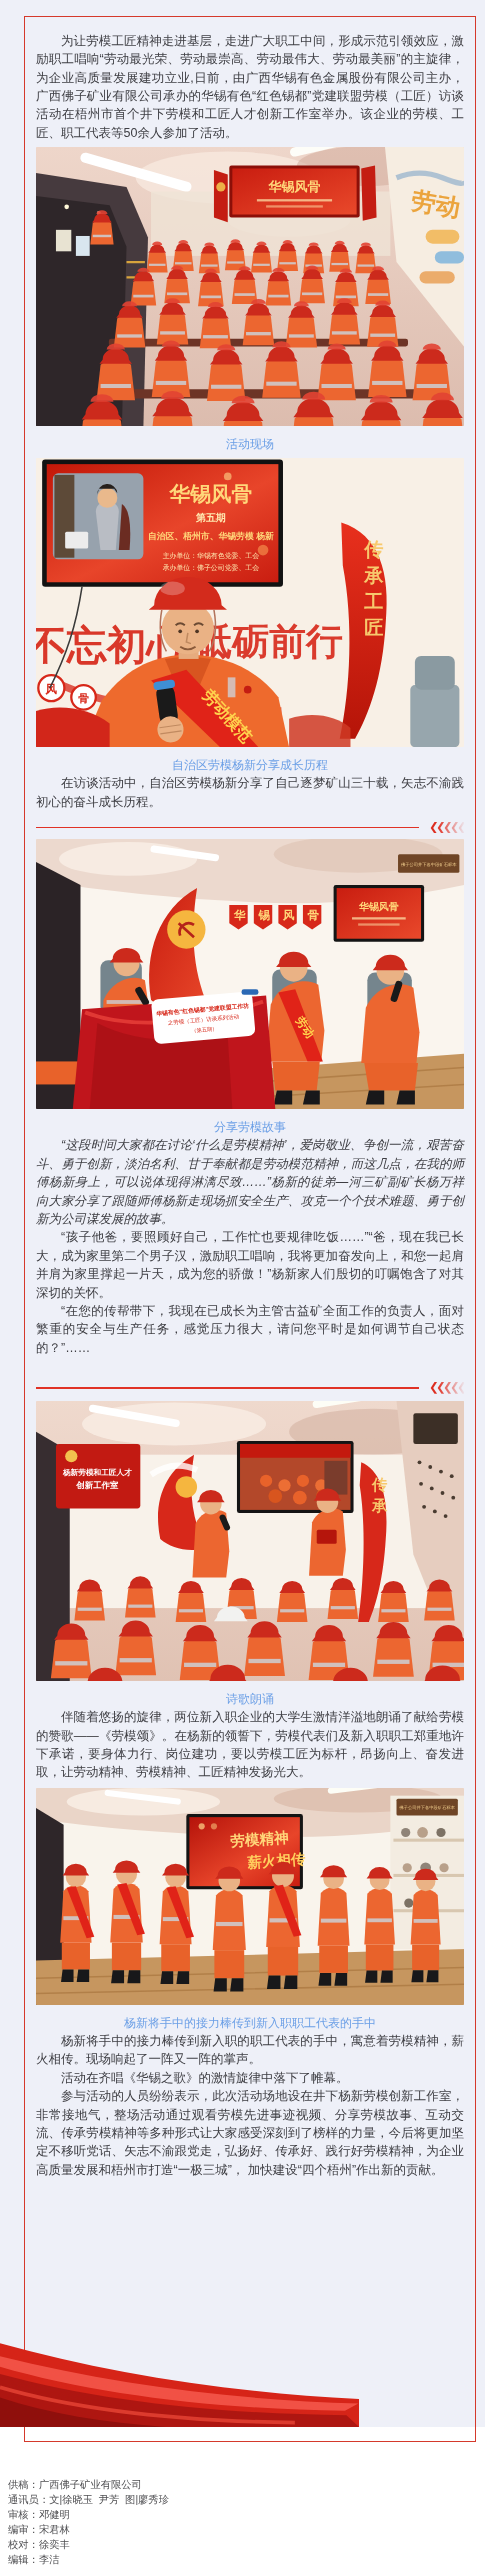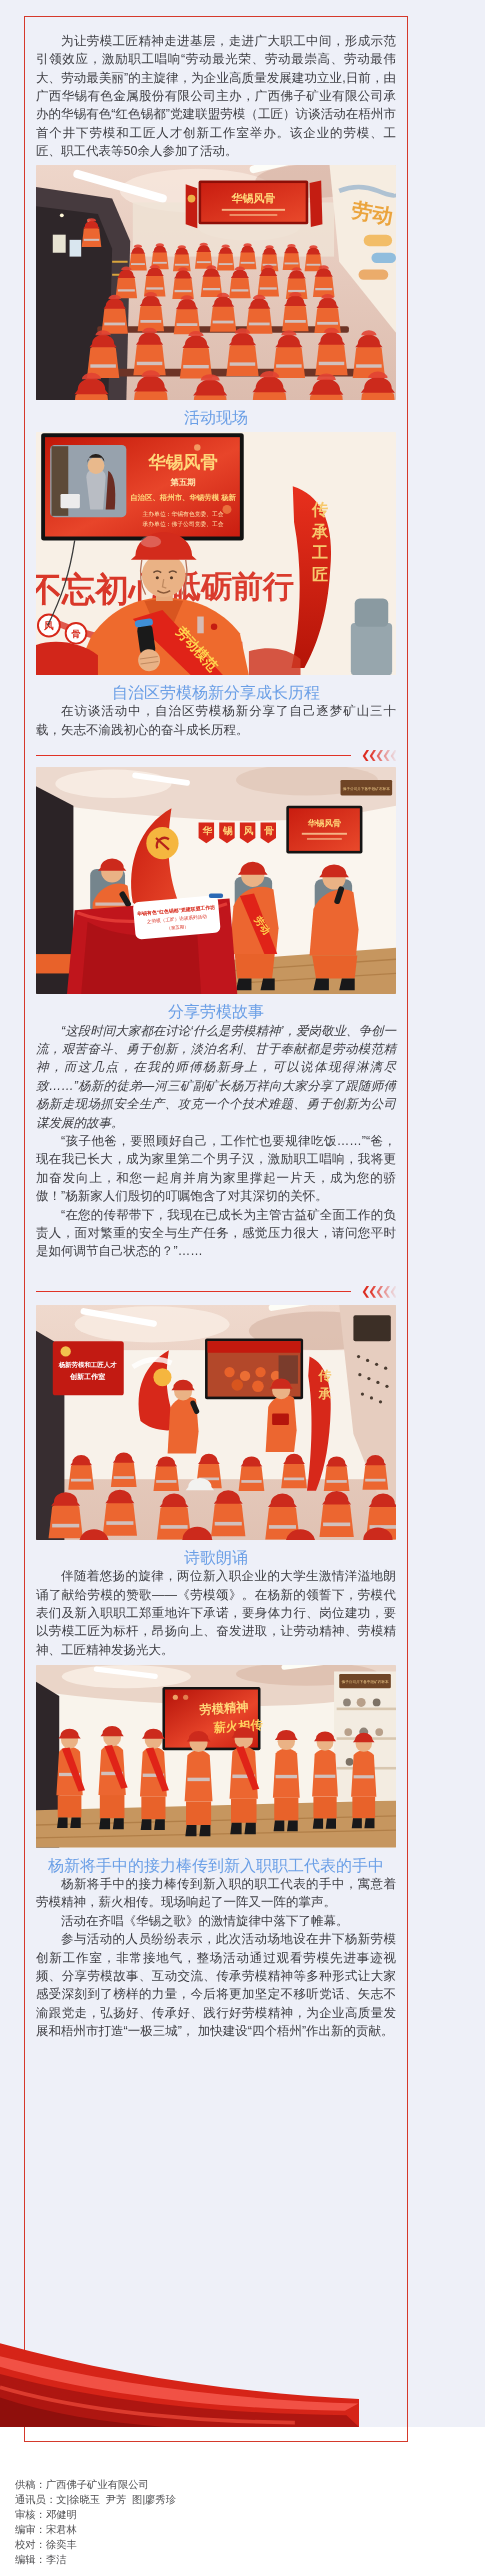--- a/index.html
+++ b/index.html
@@ -3,21 +3,21 @@
 <meta charset="utf-8">
 <style>
   html,body{margin:0;padding:0;}
   body{
     width:485px;height:2576px;position:relative;background:#ffffff;
     font-family:"Liberation Sans","DejaVu Sans",sans-serif;
     overflow:hidden;
   }
   .bg-lavender{position:absolute;left:0;top:0;width:485px;height:2427px;background:#eef0f8;}
   .frame{
-    position:absolute;left:24px;top:16px;width:384px;height:2426px;
+    position:absolute;left:24px;top:16px;width:452px;height:2426px;
     border:1.5px solid #d5392b;box-sizing:border-box;
   }
   .content{padding:14.7px 11px 0 11px;}
   .content p{
     margin:0;font-size:12.5px;line-height:18.4px;color:#3d3d42;
     text-align:justify;text-indent:2em;letter-spacing:0;
   }
   .p1{margin-top:0;}
   .p2{margin-top:10.3px;}
   .p3{margin-top:19px;}
@@ -29,35 +29,35 @@
   .p9{margin-top:10.3px;}
   .p10{margin-top:0;}
   .p11{margin-top:0;}
   figure{margin:0;}
   .f1,.f2{margin-top:4.4px;}
   .f3{margin-top:5.9px;}
   .f4{margin-top:7px;}
   .f5{margin-top:5.9px;}
   figure svg{display:block;width:100%;height:auto;border-radius:0.7px;}
   figcaption{
-    margin-top:8.8px;text-align:center;font-size:16px;line-height:18.4px;color:#6b9fe6;
+    margin-top:8.8px;text-align:center;font-size:12px;line-height:18.4px;color:#6b9fe6;
   }
   .divider{display:flex;align-items:center;height:11.8px;}
   .d1{margin-top:10.3px;}
   .d2{margin-top:25px;}
   .divider .line{flex:1;height:1.5px;background:#e03226;margin-right:10.3px;}
   .divider .arrows{
     font-size:11.8px;font-weight:bold;letter-spacing:-2.9px;line-height:11.8px;
     background:linear-gradient(90deg,#d8281c 0%,#e03226 25%,rgba(224,50,38,0.06) 100%);
     -webkit-background-clip:text;background-clip:text;color:transparent;
   }
   .ribbon{position:absolute;left:0;top:2324px;width:359px;height:103px;}
   .ribbon svg{display:block;width:100%;height:100%;}
   .footer{
-    position:absolute;left:15px;top:2477px;font-size:10.3px;line-height:15px;color:#4f4f52;
+    position:absolute;left:8px;top:2477px;font-size:10.3px;line-height:15px;color:#4f4f52;
   }
   .footer div{white-space:pre;}
 </style>
 </head>
 <body>
 
 <div class="bg-lavender"></div>
 
 <div class="frame">
   <div class="content">

